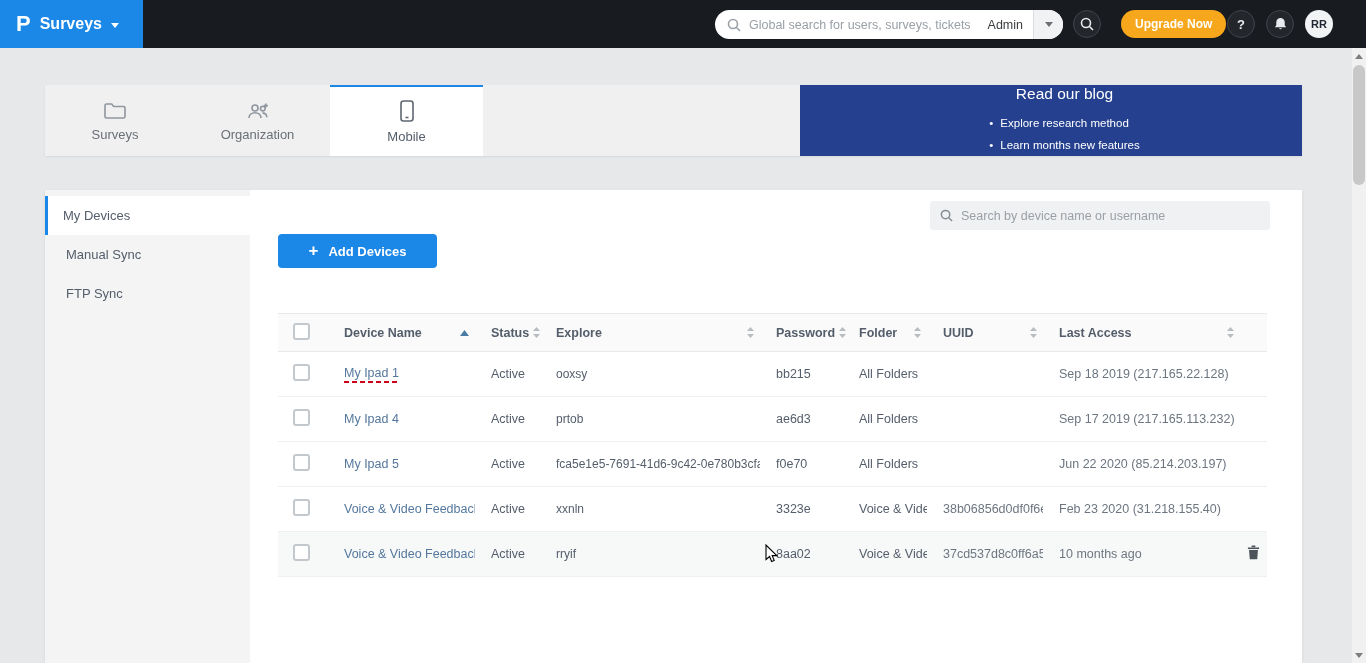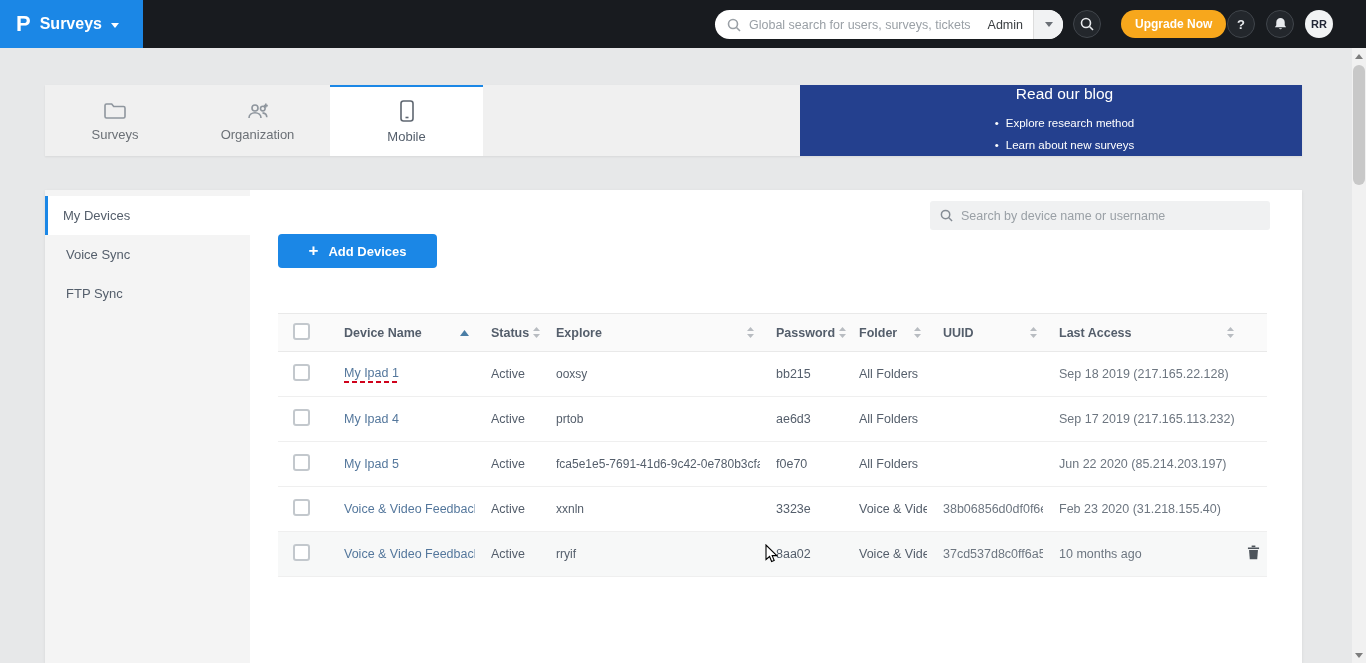--- a/index.html
+++ b/index.html
@@ -162,32 +162,32 @@
             <rect x="1" y="1" width="12" height="20" rx="2.5"></rect>
             <path d="M5.5 17.5h3"></path>
           </svg>
         <span class="tab-label">Mobile</span>
       </div>
     </div>
     <div class="blog-banner">
       <span class="banner-title">Read our blog</span>
       <ul class="banner-list">
         <li>Explore research method</li>
-        <li>Learn about new surveys</li>
+        <li>Learn months new features</li>
       </ul>
     </div>
   </div>
 
   <div class="main-card">
     <div class="side-nav">
       <div class="side-item active">
           <span>My Devices</span>
         </div>
       <div class="side-item">
-          <span>Voice Sync</span>
+          <span>Manual Sync</span>
         </div>
       <div class="side-item">
           <span>FTP Sync</span>
         </div>
     </div>
 
     <div class="content">
       <div class="device-search">
         <span class="mag">
           <svg width="13" height="13" viewBox="0 0 14 14" fill="none" stroke="#858c94" stroke-width="1.6">

